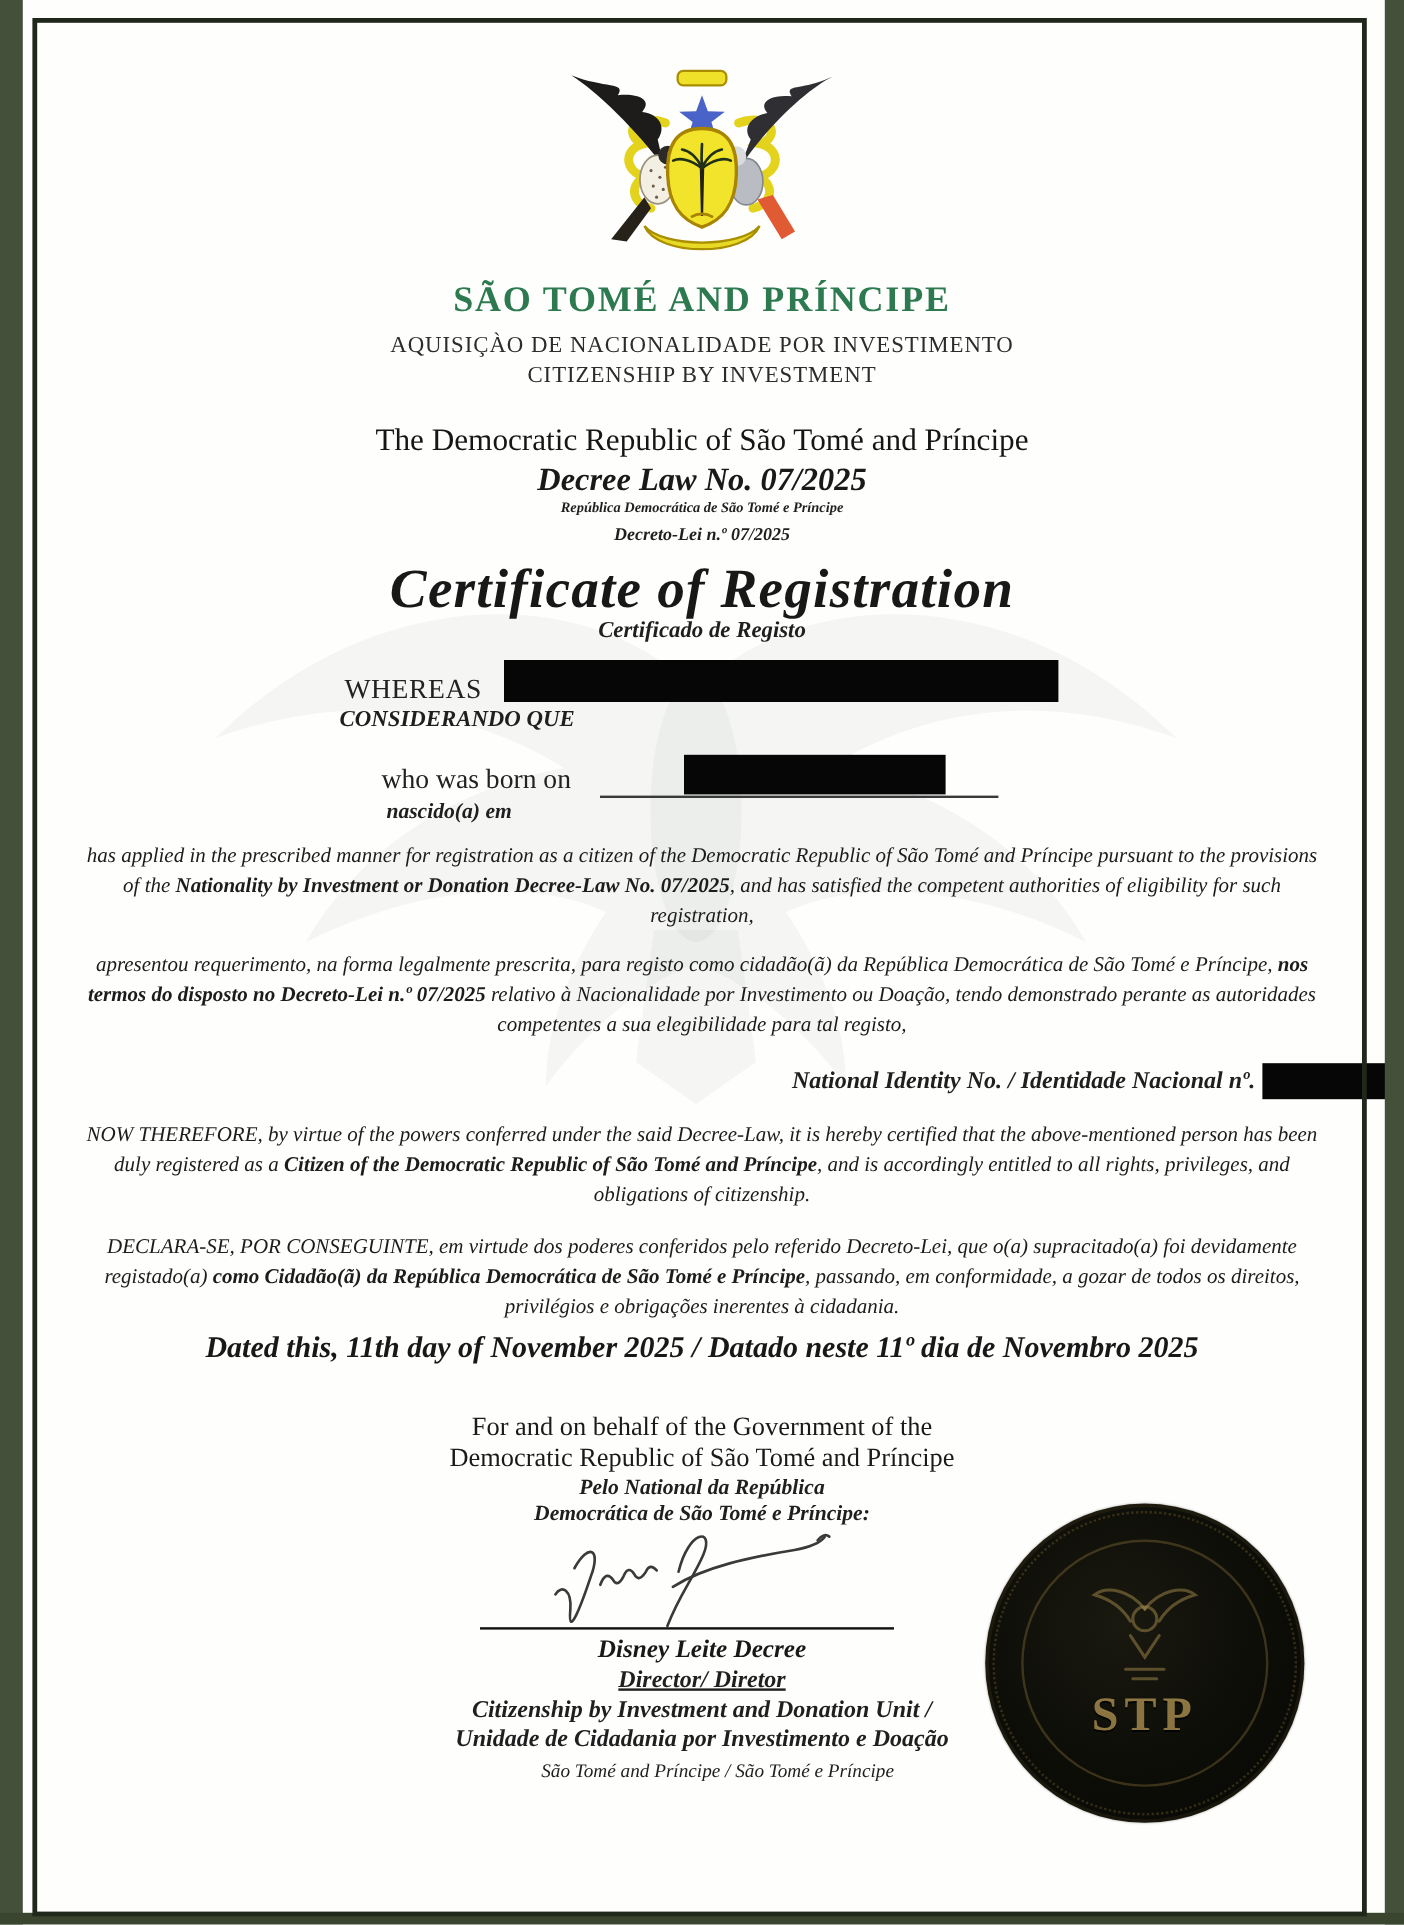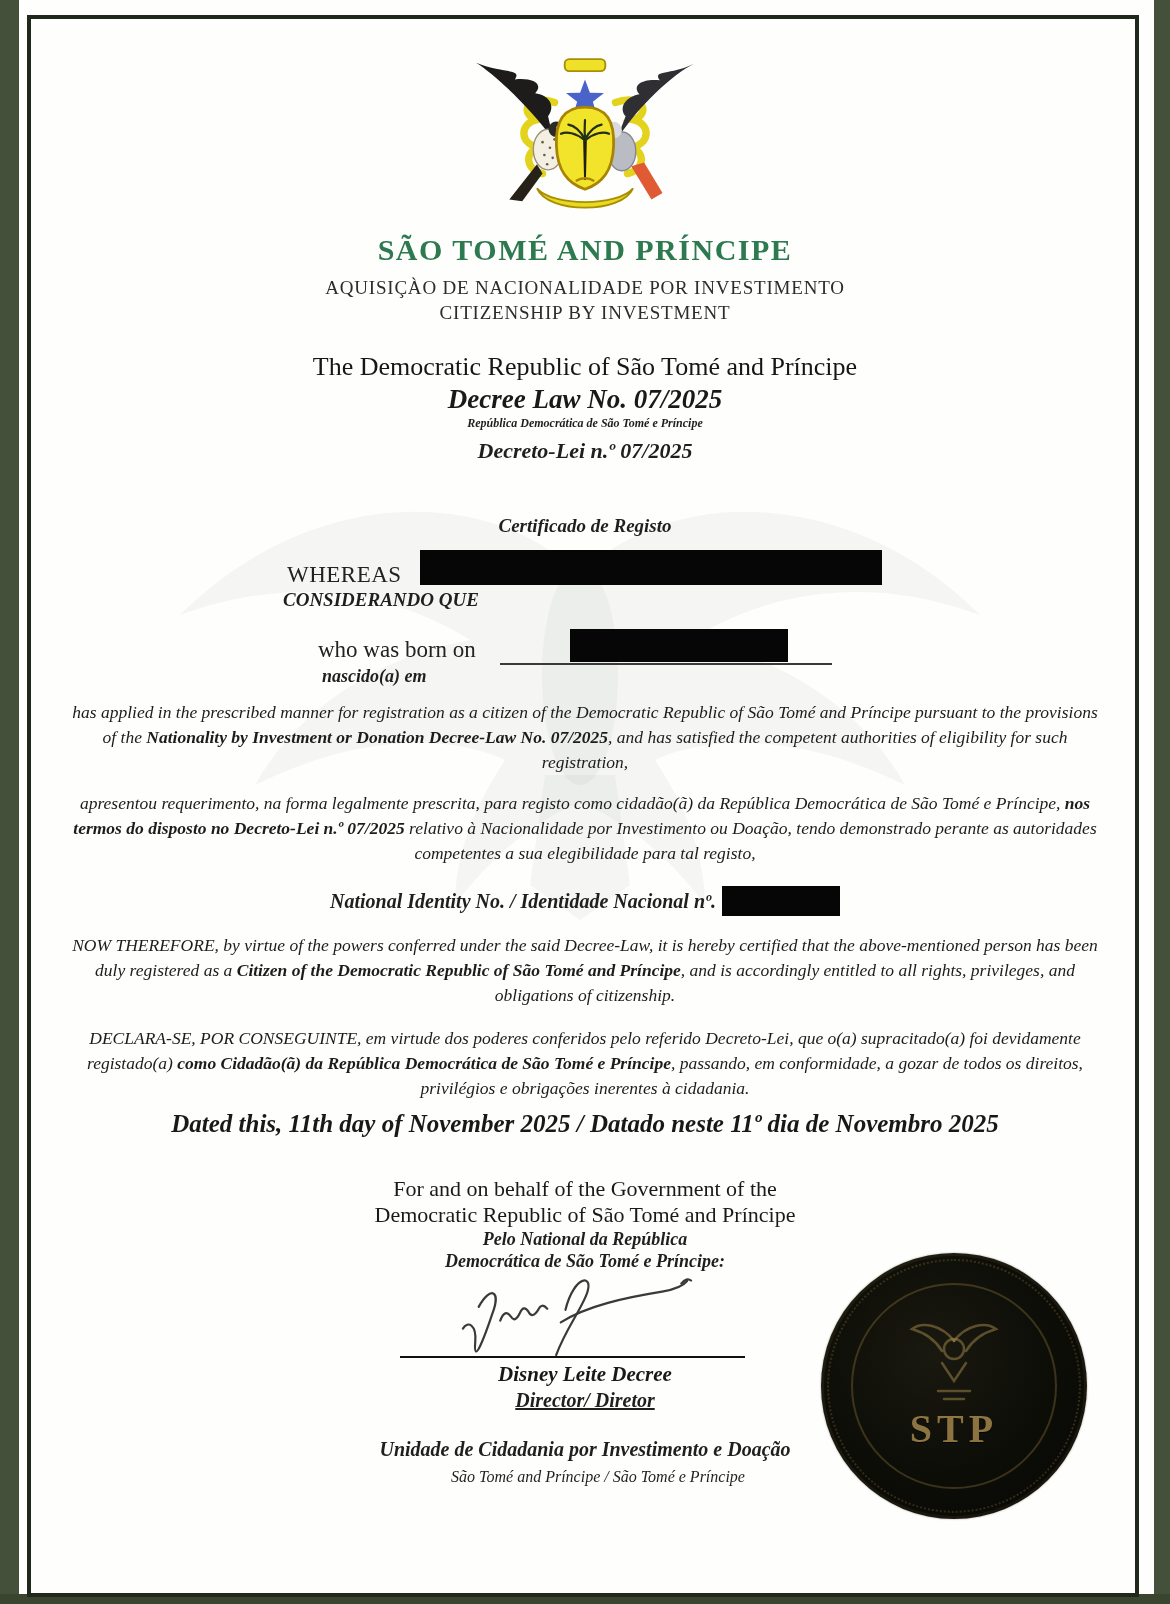--- a/index.html
+++ b/index.html
@@ -23,21 +23,21 @@
 
   .coat { position:absolute; left:50%; transform:translateX(-50%); top:50px; width:240px; height:188px; }
 
   .country-title { top:233px; font-size:30px; font-weight:bold; letter-spacing:1.5px; color:#2e7a50; }
   .sub-pt { top:277px; font-size:19px; letter-spacing:0.8px; color:#2c2c2c; }
   .sub-en { top:302px; font-size:19px; letter-spacing:0.8px; color:#2c2c2c; }
 
   .law-en   { top:352px; font-size:26px; color:#161616; }
   .decree-en{ top:384px; font-size:27px; font-style:italic; font-weight:600; color:#191919; }
   .law-pt   { top:416px; font-size:12px; font-style:italic; font-weight:600; }
-  .decree-pt{ top:438px; font-size:22px; font-style:italic; font-weight:600; }
+  .decree-pt{ top:438px; font-size:15px; font-style:italic; font-weight:600; }
 
   .cert-title { top:464px; font-size:46px; font-style:italic; font-weight:600; letter-spacing:1px; color:#181818; }
   .cert-sub   { top:515px; font-size:19px; font-style:italic; font-weight:600; }
 
   .whereas-row { position:absolute; left:0; top:549px; width:100%; height:40px; }
   .whereas-label { position:absolute; left:287px; bottom:1px; font-size:23px; letter-spacing:0.5px; color:#222; }
   .redact { background:#060606; }
   .whereas-bar { position:absolute; left:420px; top:1px; width:462px; height:35px; }
   .considerando { position:absolute; left:283px; top:589px; font-size:19px; font-style:italic; font-weight:600; }
 
@@ -46,21 +46,21 @@
   .born-underline { position:absolute; left:500px; bottom:0; width:332px; border-bottom:2px solid #3a3a3a; }
   .born-bar { position:absolute; left:570px; top:4px; width:218px; height:33px; }
   .nascido { position:absolute; left:322px; top:666px; font-size:18px; font-style:italic; font-weight:600; }
 
   .para { position:absolute; left:65px; width:1040px; text-align:center;
           font-style:italic; font-size:17.5px; line-height:25px; color:#1c1c1c; }
   .p1 { top:700px; } .p2 { top:791px; } .p3 { top:933px; } .p4 { top:1026px; }
   .para b { font-weight:bold; }
 
   .identity-row { position:absolute; left:0; top:886px; width:100%;
-                  display:flex; justify-content:center; align-items:center; gap:6px; }
+                  display:flex; justify-content:flex-end; align-items:center; gap:6px; }
   .identity-label { font-size:20px; font-style:italic; font-weight:bold; }
   .identity-bar { width:118px; height:30px; }
 
   .dated { top:1110px; font-size:25px; font-style:italic; font-weight:600; color:#181818; }
 
   .b1 { top:1176px; font-size:22px; color:#1a1a1a; }
   .b2 { top:1202px; font-size:22px; color:#1a1a1a; }
   .b3 { top:1229px; font-size:18px; font-style:italic; font-weight:600; }
   .b4 { top:1251px; font-size:18px; font-style:italic; font-weight:600; }
 
@@ -153,20 +153,21 @@
 
   <div class="abs ctr country-title">SÃO TOMÉ AND PRÍNCIPE</div>
   <div class="abs ctr sub-pt">AQUISIÇÀO DE NACIONALIDADE POR INVESTIMENTO</div>
   <div class="abs ctr sub-en">CITIZENSHIP BY INVESTMENT</div>
 
   <div class="abs ctr law-en">The Democratic Republic of São Tomé and Príncipe</div>
   <div class="abs ctr decree-en">Decree Law No. 07/2025</div>
   <div class="abs ctr law-pt">República Democrática de São Tomé e Príncipe</div>
   <div class="abs ctr decree-pt">Decreto-Lei n.º 07/2025</div>
 
+  <div class="abs ctr cert-title">Certificate of Registration</div>
   <div class="abs ctr cert-sub">Certificado de Registo</div>
 
   <div class="whereas-row">
     <span class="whereas-label">WHEREAS</span>
     <span class="whereas-bar redact"></span>
   </div>
   <div class="considerando">CONSIDERANDO QUE</div>
 
   <div class="born-row">
     <span class="born-label">who was born on</span>
@@ -201,20 +202,21 @@
       <path d="M62,48 q6,-12 11,-3 q3,7 9,-2 q5,-9 9,-1 q3,8 10,-1 q4,-7 9,0"></path>
       <path d="M128,44 C140,10 162,10 150,32 C140,50 126,64 114,88"></path>
       <path d="M122,56 C150,42 190,38 226,36 C240,35 248,32 252,28"></path>
       <path d="M246,30 q6,-6 10,-2"></path>
     </g>
   </svg>
   <div class="sig-line"></div>
 
   <div class="abs ctr sig-name">Disney Leite Decree</div>
   <div class="abs ctr sig-title">Director/ Diretor</div>
+  <div class="abs ctr sig-unit-en">Citizenship by Investment and Donation Unit /</div>
   <div class="abs ctr sig-unit-pt">Unidade de Cidadania por Investimento e Doação</div>
   <div class="abs ctr sig-country">São Tomé and Príncipe / São Tomé e Príncipe</div>
 
   <div class="seal">
     <div class="seal-ring2"></div>
     <div class="seal-ring"></div>
     <svg class="seal-crest" viewBox="0 0 100 95" aria-hidden="true">
       <g fill="none" stroke="rgba(180,150,80,0.45)" stroke-width="2.5" stroke-linecap="round">
         <path d="M50,30 C38,14 18,10 8,18 C22,22 32,30 38,40"></path>
         <path d="M50,30 C62,14 82,10 92,18 C78,22 68,30 62,40"></path>

